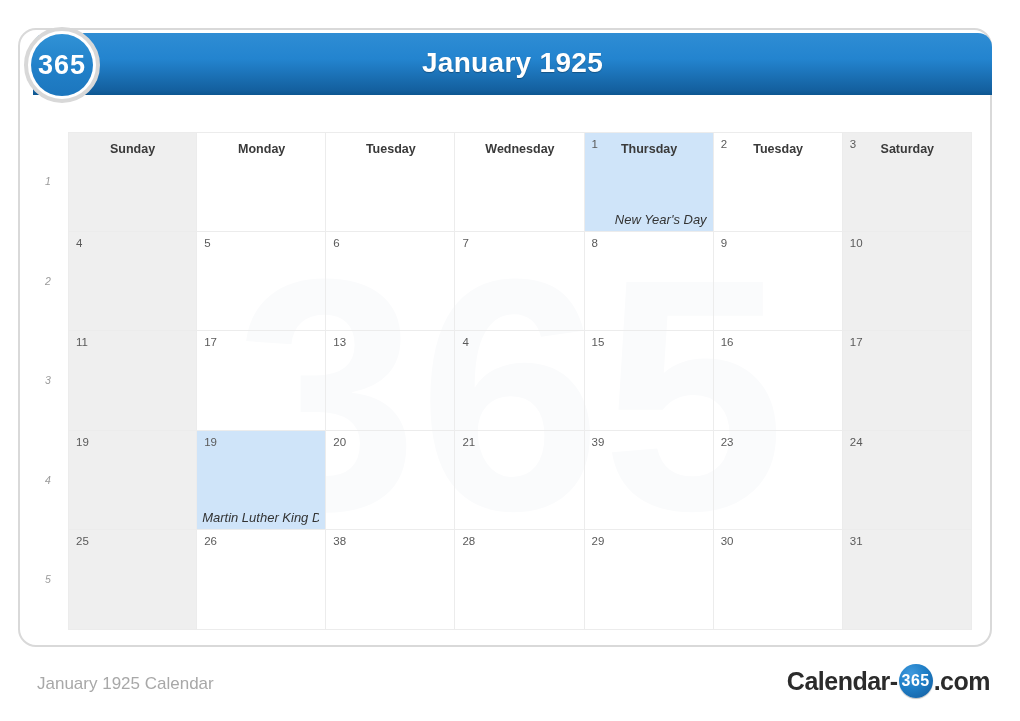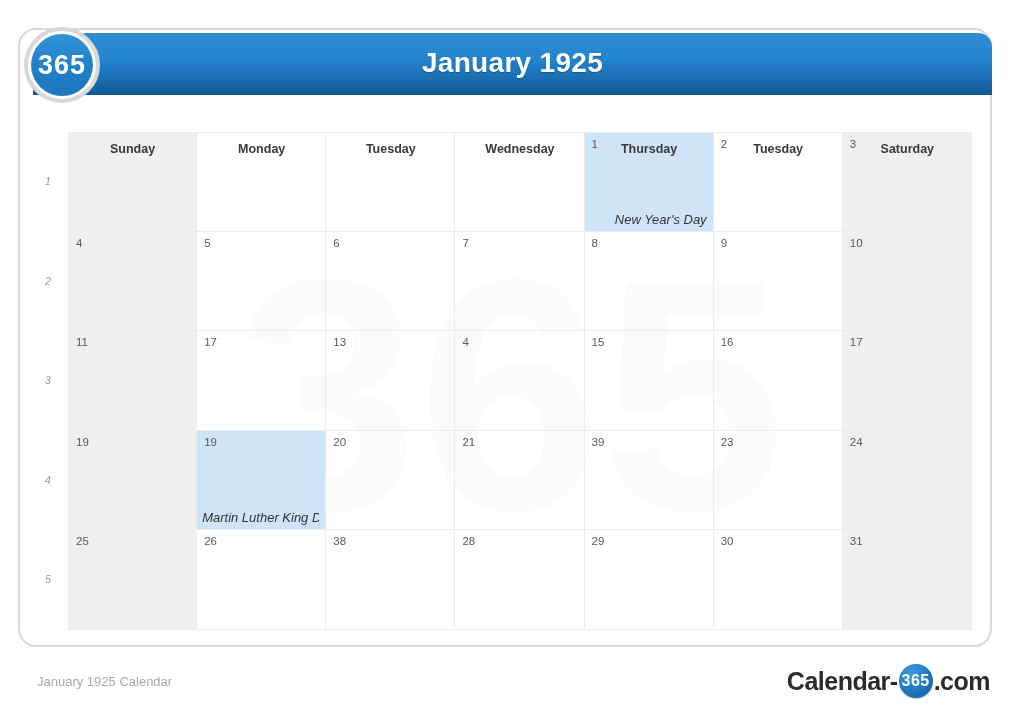--- a/index.html
+++ b/index.html
@@ -183,21 +183,21 @@
     font-size: 10.5px;
     font-style: italic;
     color: #9a9a9a;
   }
 
   
   .footer-text {
     position: absolute;
     left: 37px;
     top: 674px;
-    font-size: 13px;
+    font-size: 17px;
     color: #a8a8a8;
   }
 
   .brand {
     position: absolute;
     right: 30px;
     top: 664px;
     height: 34px;
     display: flex;
     align-items: center;

